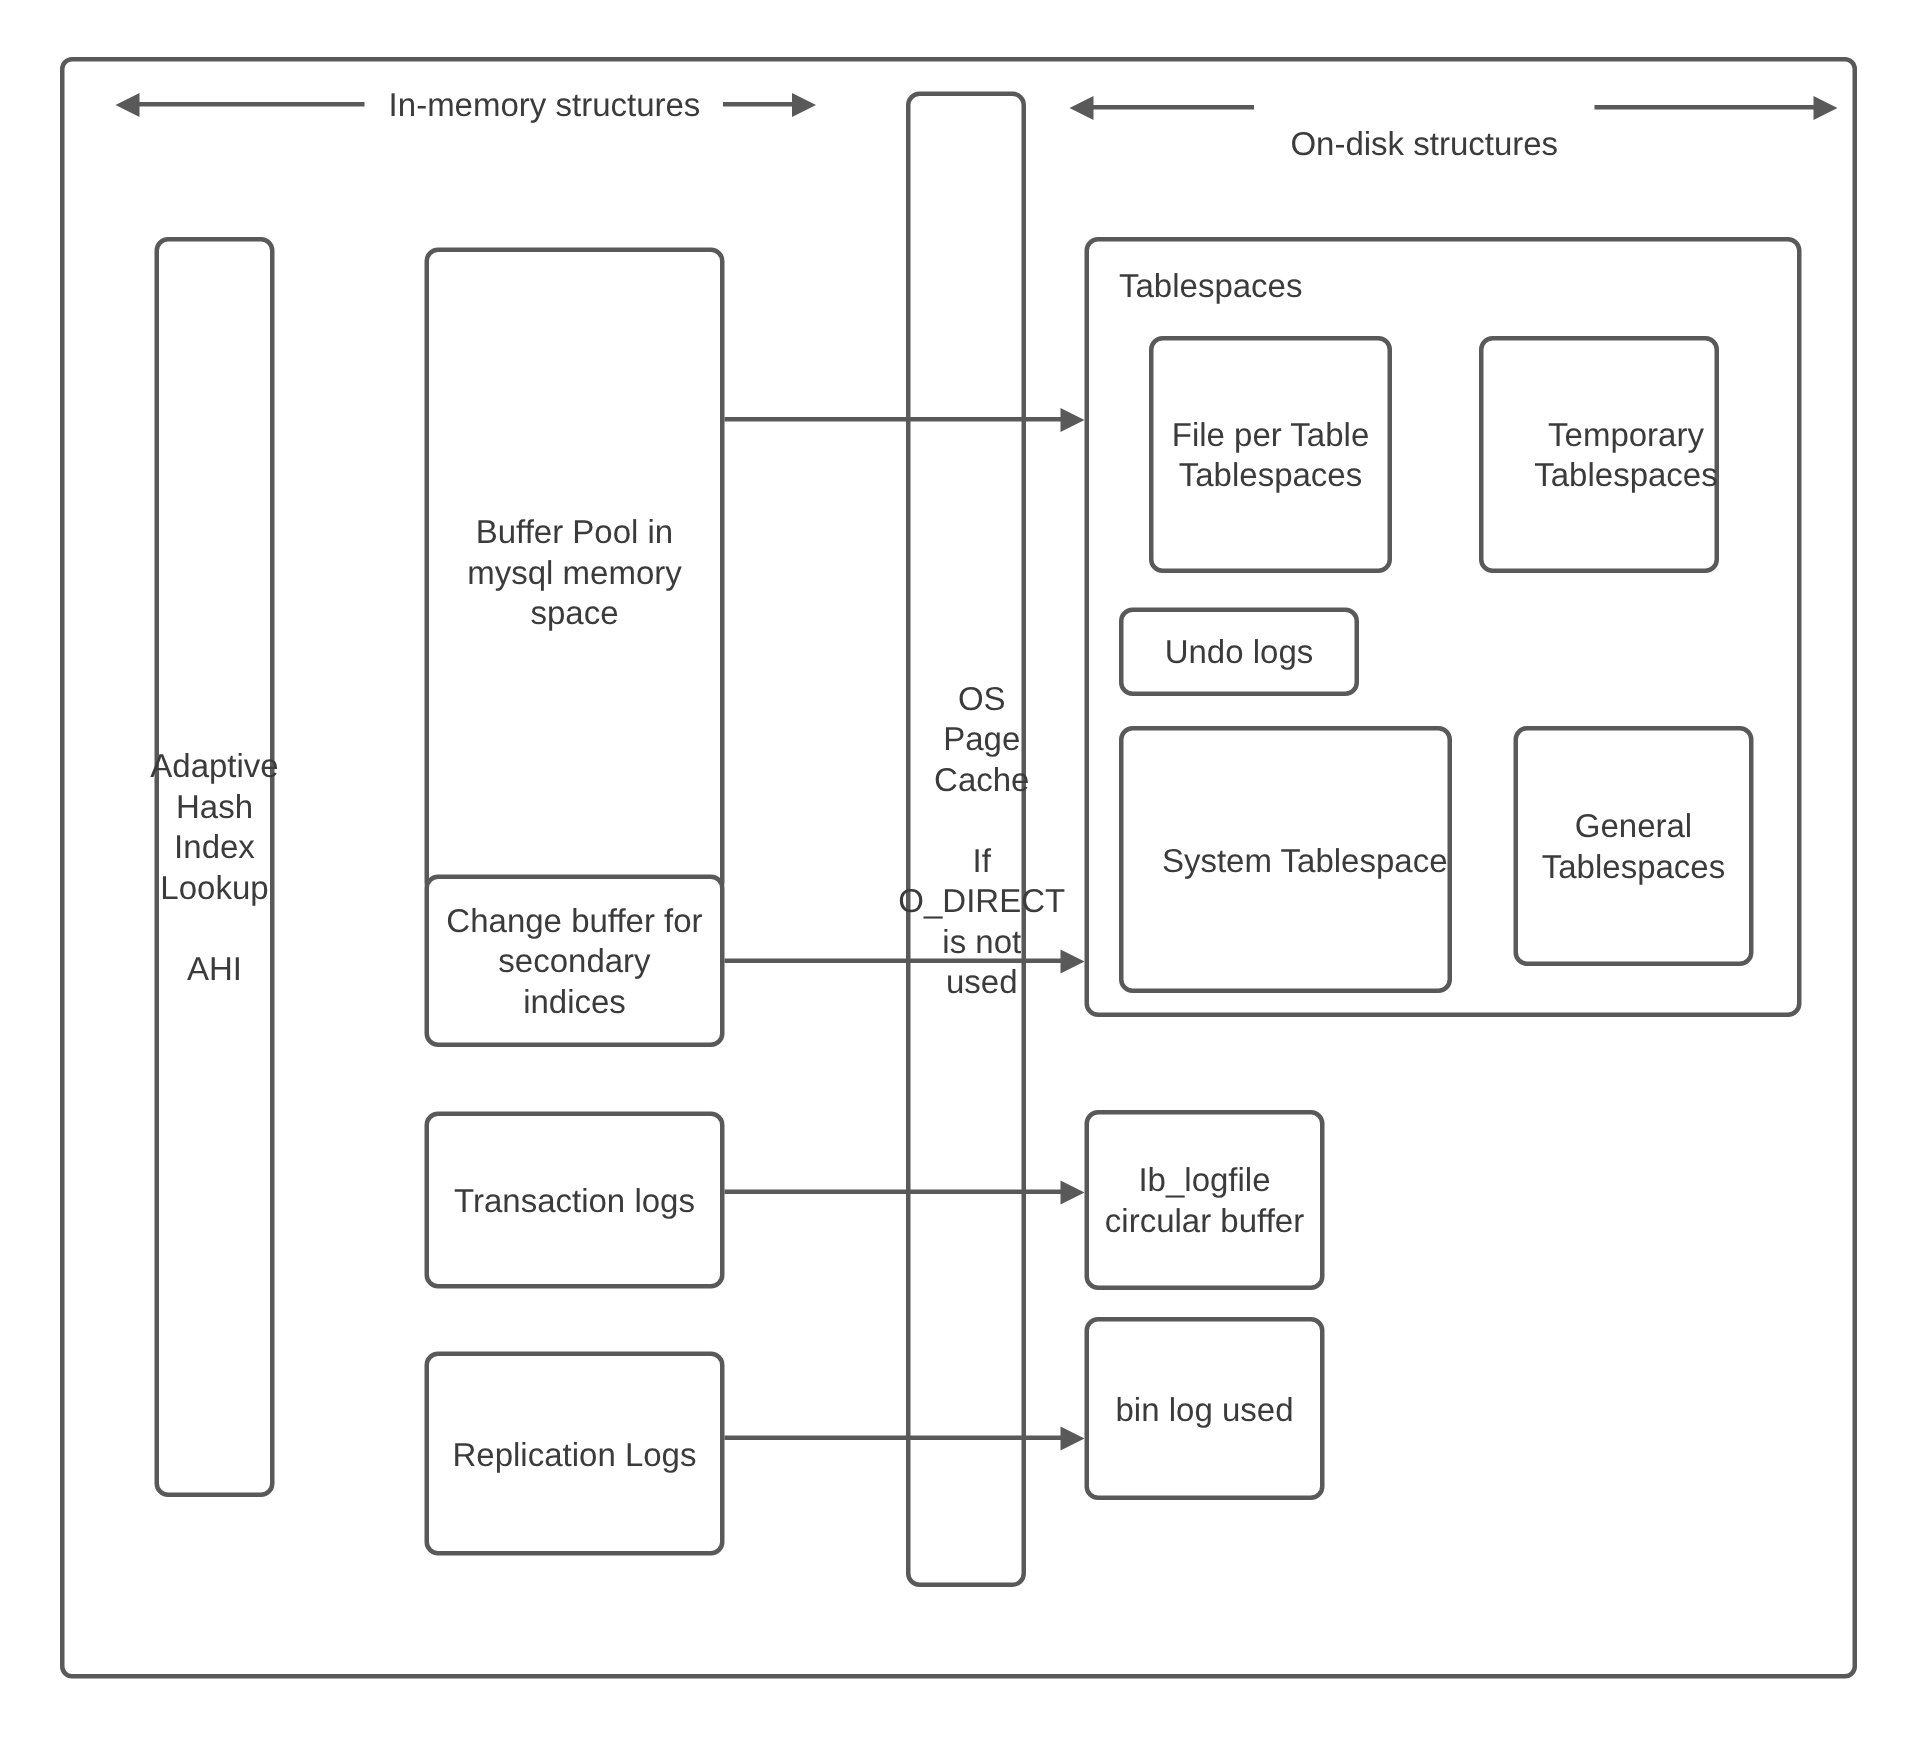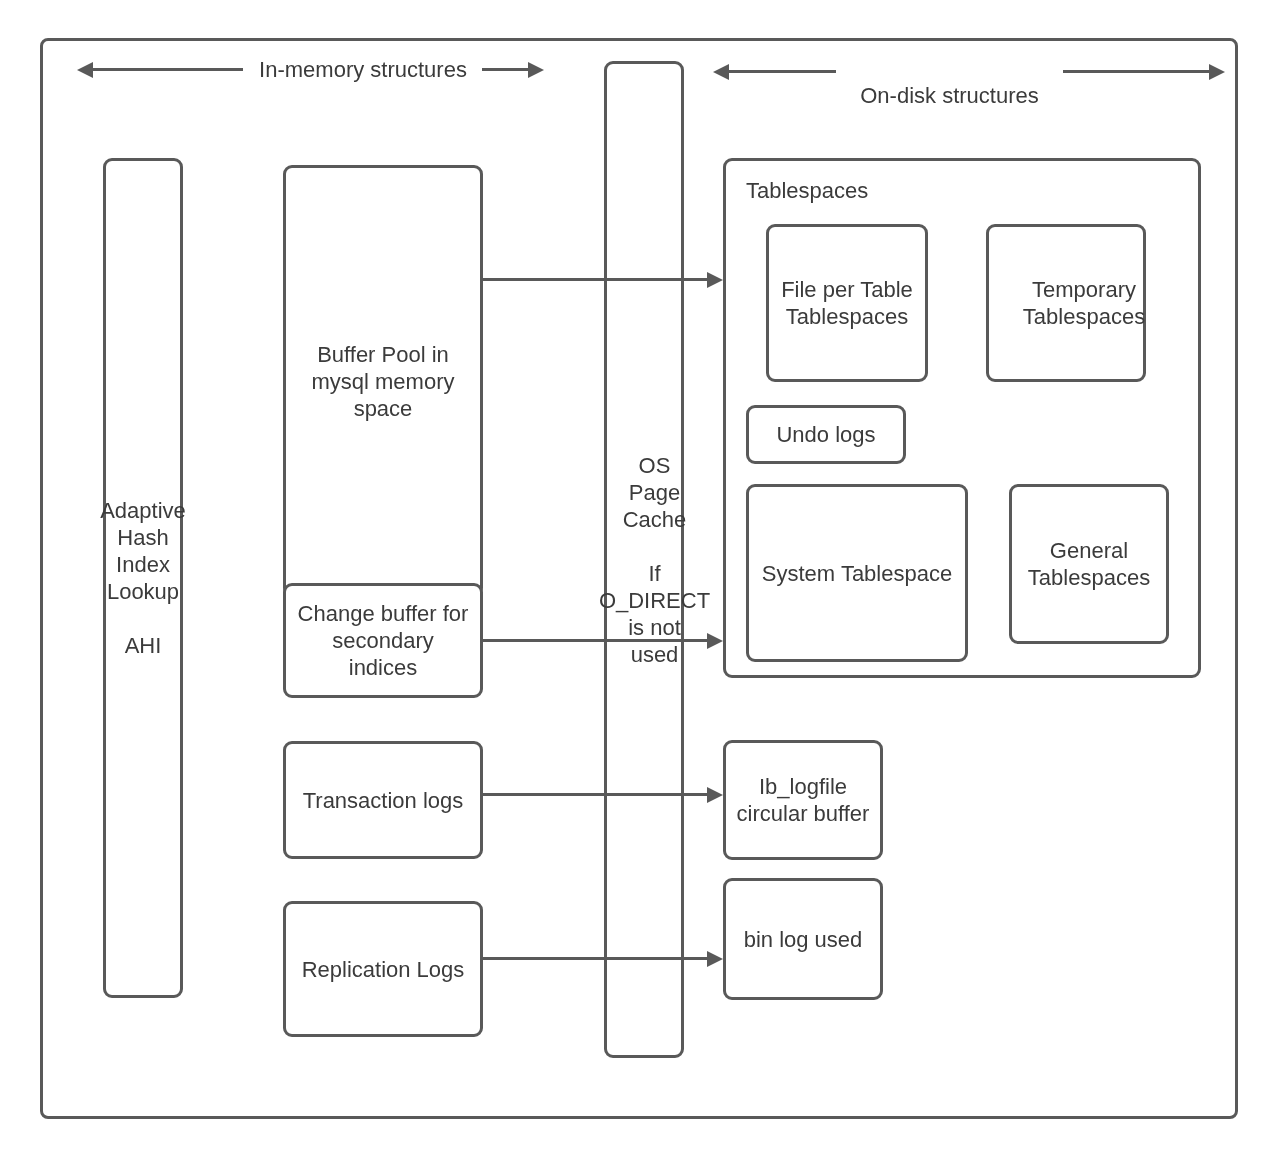--- a/index.html
+++ b/index.html
@@ -62,21 +62,21 @@
   #ahi           {left:60px; top:117px; width:80px; height:840px;}
   #buffer-pool   {left:240px;top:80px;  width:200px;height:432px;margin-top:44px;}
   #change-buffer {left:240px;top:542px; width:200px;height:115px;}
   #transaction-logs{left:240px;top:700px;width:200px;height:118px;}
   #replication-logs{left:240px;top:860px;width:200px;height:136px;}
   #os-page-cache {left:561px;top:20px;  width:80px; height:997px;padding-left:21px;}
   #tablespaces   {left:680px;top:117px; width:478px;height:520px; display:block;}
   #file-per-table{left:20px; top:63px;  width:162px;height:158px;margin-left:20px;}
   #temporary     {left:260px;top:63px;  width:160px;height:158px;padding-left:36px;}
   #undo-logs     {left:20px; top:244px; width:160px;height:59px;}
-  #system        {left:20px; top:323px; width:222px;height:178px;}
+  #system        {left:20px; top:323px; width:222px;height:178px;justify-content:flex-end;}
   #general       {left:283px;top:323px; width:160px;height:160px;}
   #ib-logfile    {left:680px;top:699px; width:160px;height:120px;justify-content:center;}
   #bin-log       {left:680px;top:837px; width:160px;height:122px;}
 </style>
 </head>
 <body>
 
 <div class="canvas">
   <div class="frame">
 

